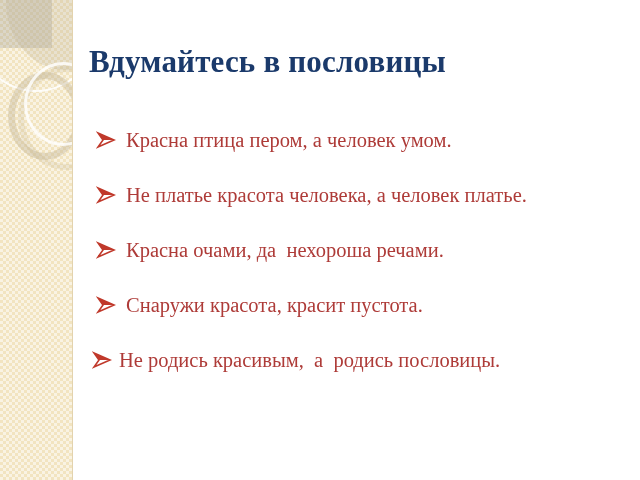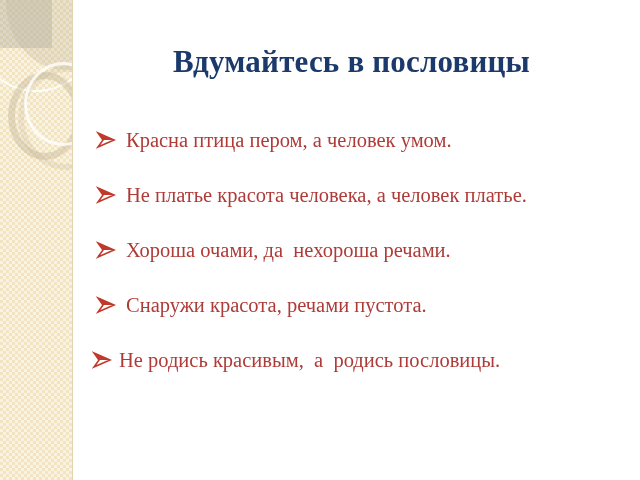--- a/index.html
+++ b/index.html
@@ -110,24 +110,24 @@
   #content {
     position: absolute;
     left: 74px;
     top: 0;
     width: 566px;
     height: 480px;
   }
 
   #slide-title {
     position: absolute;
-    left: 0;
+    left: 15px;
     top: 44px;
     width: 456px;
-    text-align: right;
+    text-align: left;
     font-family: "Liberation Serif", serif;
     font-weight: bold;
     font-size: 31px;
     line-height: 36px;
     color: #1b3a6b;
     letter-spacing: 0.2px;
     white-space: nowrap;
   }
 
   #proverb-list {
@@ -211,31 +211,31 @@
         <span class="proverb-text">Не платье красота человека, а человек платье.</span>
       </li>
 
       <li class="proverb-item">
         <span class="bullet-arrow">
           <svg viewBox="0 0 20 20" width="20" height="20" aria-hidden="true">
             <path d="M2 3 L18 10 L2 17 L7 10 Z" fill="#ffffff" stroke="#c0392b" stroke-width="1.6" stroke-linejoin="miter"></path>
             <path d="M2 3 L18 10 L7 10 Z" fill="#c0392b"></path>
           </svg>
         </span>
-        <span class="proverb-text">Хороша очами, да  нехороша речами.</span>
-      </li>
-
-      <li class="proverb-item">
-        <span class="bullet-arrow">
-          <svg viewBox="0 0 20 20" width="20" height="20" aria-hidden="true">
-            <path d="M2 3 L18 10 L2 17 L7 10 Z" fill="#ffffff" stroke="#c0392b" stroke-width="1.6" stroke-linejoin="miter"></path>
-            <path d="M2 3 L18 10 L7 10 Z" fill="#c0392b"></path>
-          </svg>
-        </span>
-        <span class="proverb-text">Снаружи красота, речами пустота.</span>
+        <span class="proverb-text">Красна очами, да  нехороша речами.</span>
+      </li>
+
+      <li class="proverb-item">
+        <span class="bullet-arrow">
+          <svg viewBox="0 0 20 20" width="20" height="20" aria-hidden="true">
+            <path d="M2 3 L18 10 L2 17 L7 10 Z" fill="#ffffff" stroke="#c0392b" stroke-width="1.6" stroke-linejoin="miter"></path>
+            <path d="M2 3 L18 10 L7 10 Z" fill="#c0392b"></path>
+          </svg>
+        </span>
+        <span class="proverb-text">Снаружи красота, красит пустота.</span>
       </li>
 
       <li class="proverb-item tight">
         <span class="bullet-arrow">
           <svg viewBox="0 0 20 20" width="20" height="20" aria-hidden="true">
             <path d="M2 3 L18 10 L2 17 L7 10 Z" fill="#ffffff" stroke="#c0392b" stroke-width="1.6" stroke-linejoin="miter"></path>
             <path d="M2 3 L18 10 L7 10 Z" fill="#c0392b"></path>
           </svg>
         </span>
         <span class="proverb-text">Не родись красивым,  а  родись пословицы.</span>

